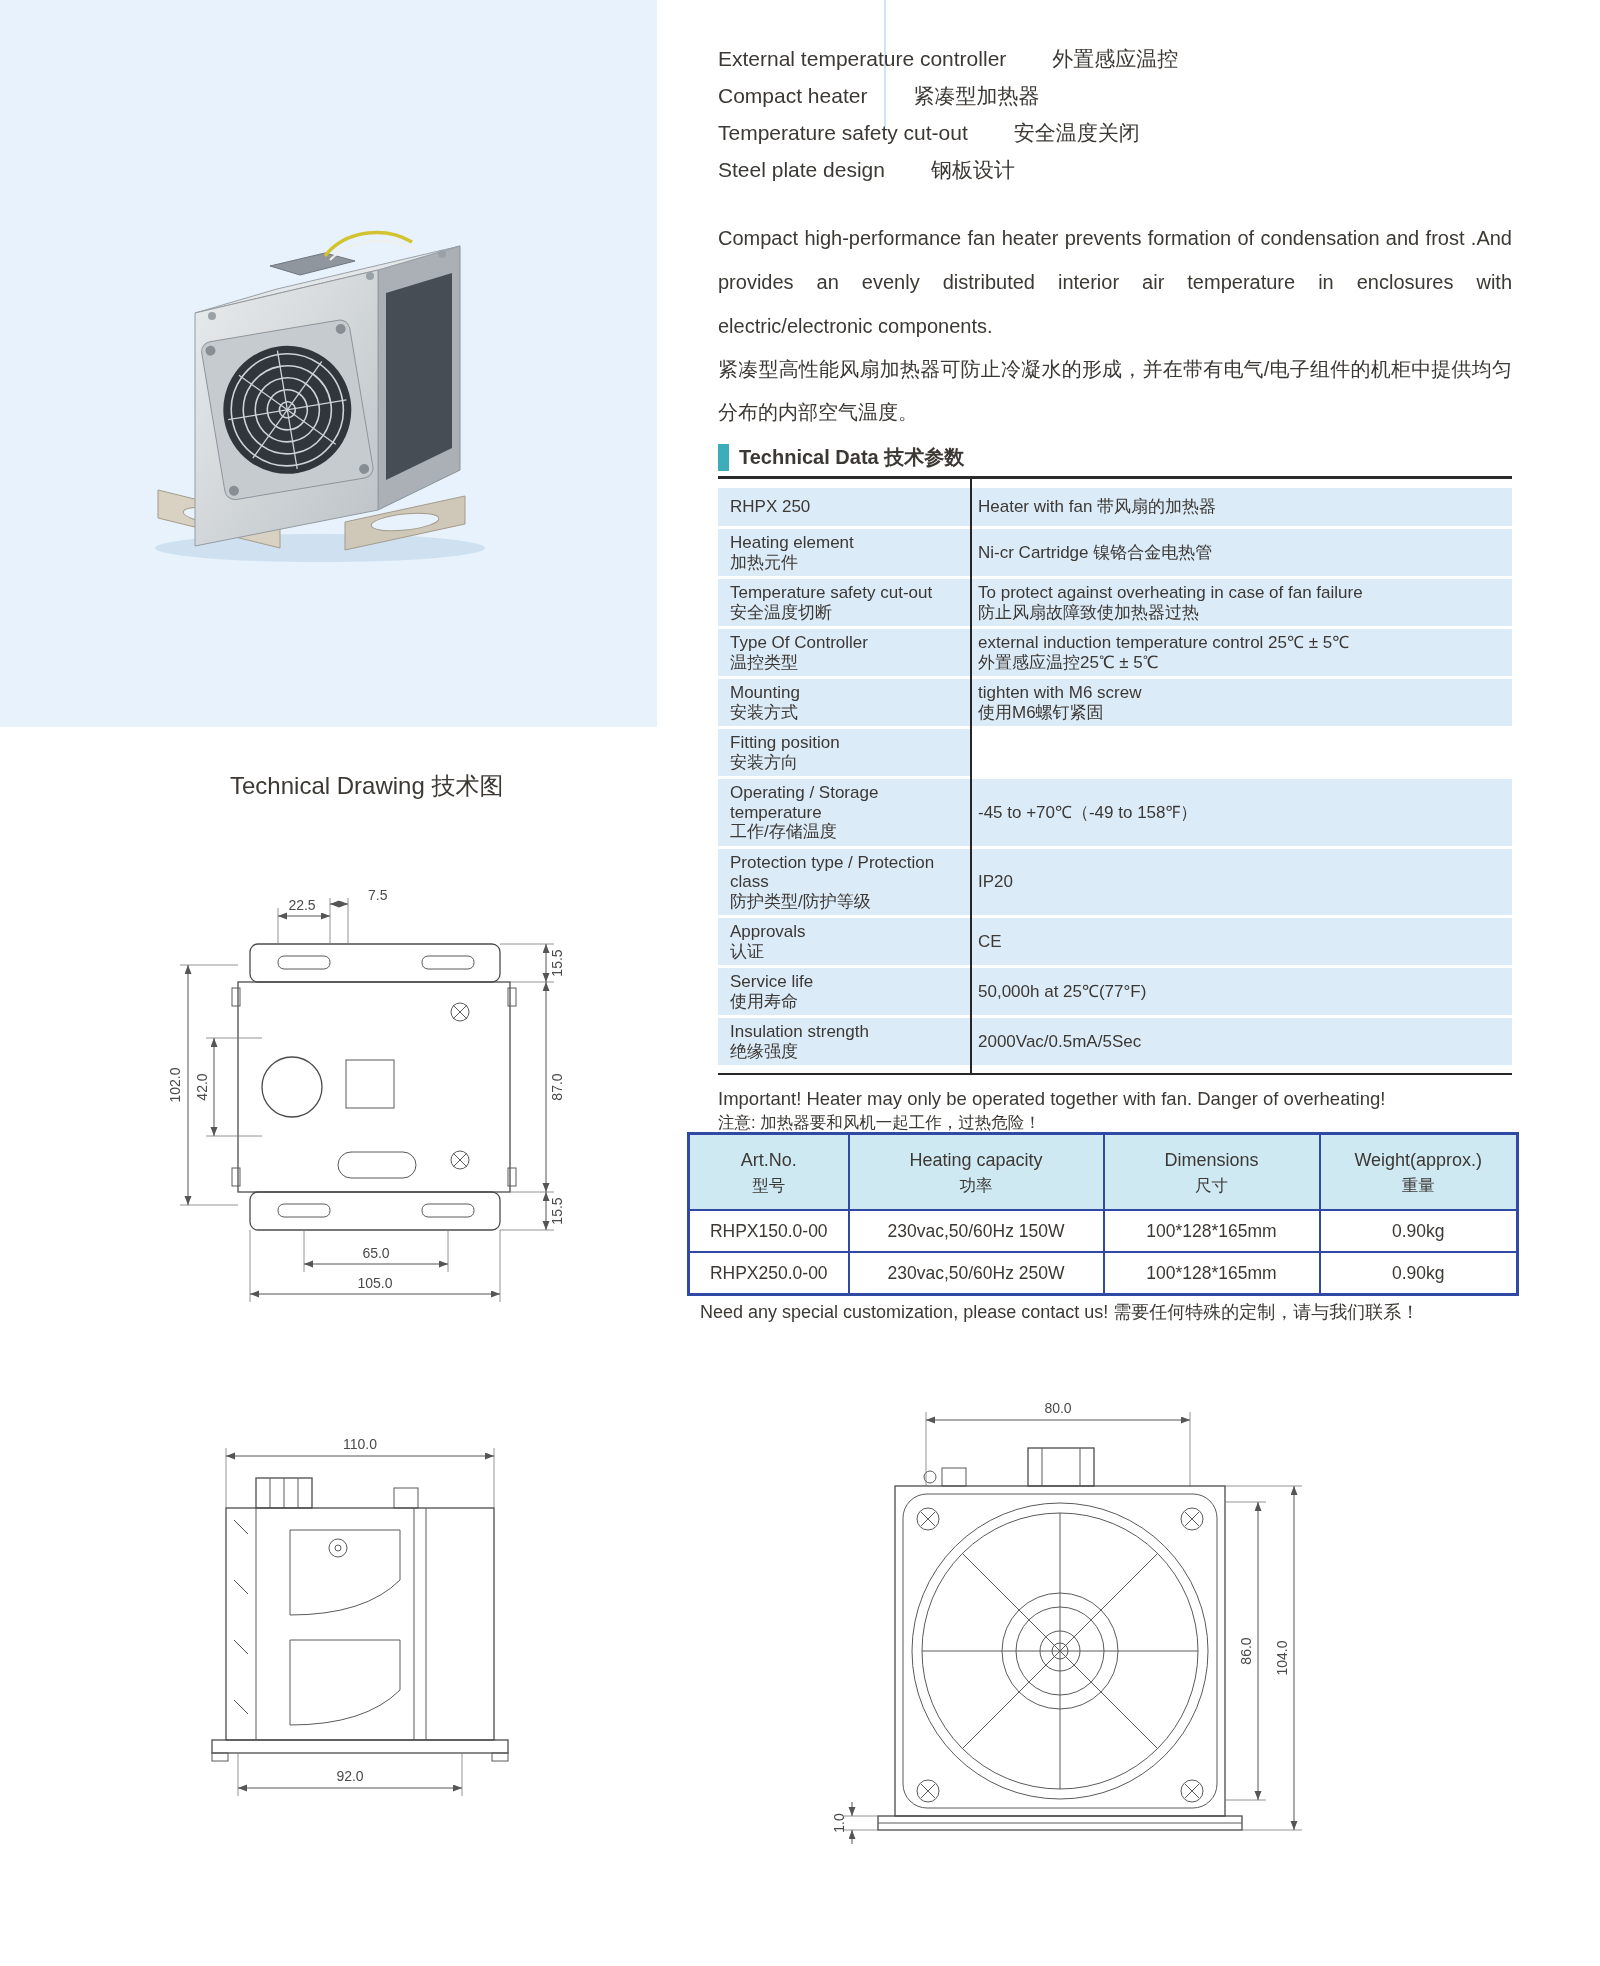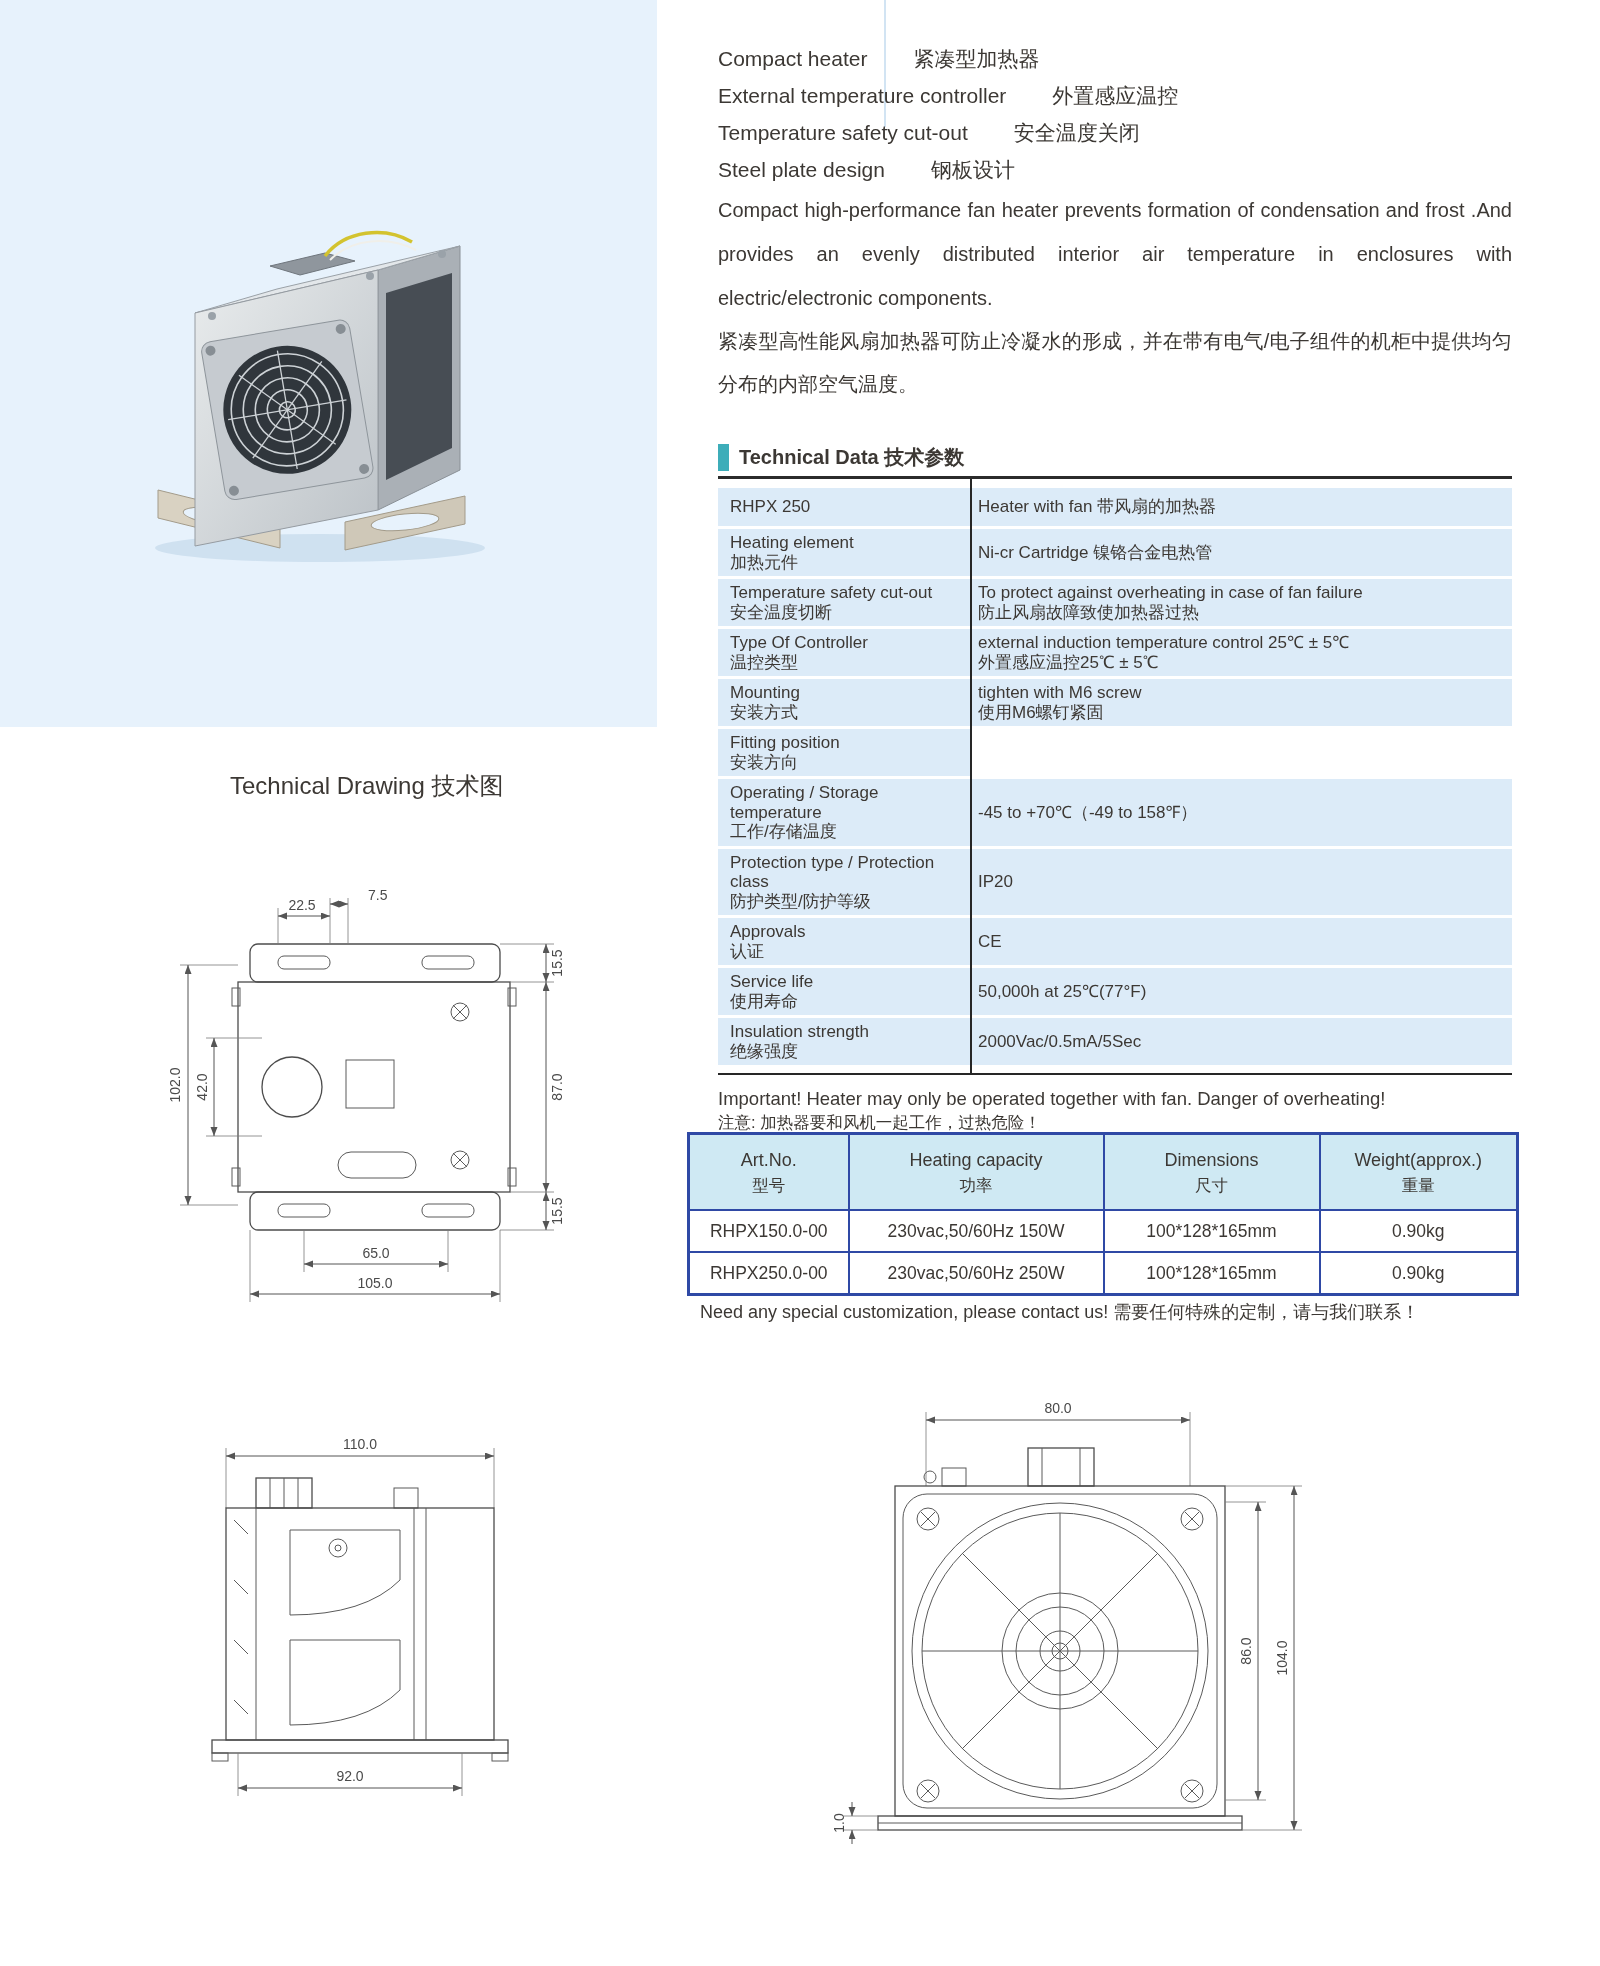--- a/index.html
+++ b/index.html
@@ -7,21 +7,21 @@
         font-family:"Liberation Sans",sans-serif;color:#3c3834;}
   
   .left-panel{position:absolute;left:0;top:0;width:657px;height:727px;background:#e7f2fc;}
   .photo{position:absolute;left:120px;top:118px;width:420px;height:460px;}
   .top-divider{position:absolute;left:884px;top:0;width:2px;height:127px;background:#d2e4f3;}
   
   .features{position:absolute;left:718px;top:40px;}
   .feat-line{font-size:21px;line-height:37px;white-space:nowrap;}
   .feat-en{display:inline-block;margin-right:46px;}
   
-  .desc{position:absolute;left:718px;top:188px;width:794px;}
+  .desc{position:absolute;left:718px;top:216px;width:794px;}
   .desc .en{font-size:20px;line-height:44px;text-align:justify;}
   .desc .cn{font-size:20px;line-height:43px;text-align:justify;}
   
   .tech{position:absolute;left:718px;top:444px;width:794px;}
   .tech-title{display:flex;align-items:center;gap:10px;font-size:20px;font-weight:bold;}
   .accent-bar{width:11px;height:27px;background:#3dadb9;flex:0 0 auto;}
   .t1-underline{border-bottom:3px solid #2b2b2b;margin-top:5px;}
   .rows{display:flex;flex-direction:column;gap:3px;position:relative;margin-top:9px;}
   .rows::before{content:"";position:absolute;left:252px;top:-9px;bottom:-8px;width:2px;background:#262626;z-index:2;}
   .spec-row{display:flex;min-height:38px;}
@@ -98,22 +98,22 @@
         <circle cx="233" cy="221" r="5" fill="#878e94"></circle>
       <circle cx="101" cy="363" r="5" fill="#878e94"></circle>
         <circle cx="233" cy="363" r="5" fill="#878e94"></circle>
     </g>
     <circle cx="92" cy="198" r="4" fill="#9aa2a9"></circle>
     <circle cx="250" cy="158" r="4" fill="#9aa2a9"></circle>
     <circle cx="322" cy="136" r="4" fill="#9aa2a9"></circle>
   </svg>
 
   <div class="features">
+    <div class="feat-line"><span class="feat-en">External temperature controller</span><span>外置感应温控</span></div>
     <div class="feat-line"><span class="feat-en">Compact heater</span><span>紧凑型加热器</span></div>
-    <div class="feat-line"><span class="feat-en">External temperature controller</span><span>外置感应温控</span></div>
     <div class="feat-line"><span class="feat-en">Temperature safety cut-out</span><span>安全温度关闭</span></div>
     <div class="feat-line"><span class="feat-en">Steel plate design</span><span>钢板设计</span></div>
   </div>
 
   <div class="desc">
     <div class="en">Compact high-performance fan heater prevents formation of condensation and frost .And provides an evenly distributed interior air temperature in enclosures with electric/electronic components.</div>
     <div class="cn">紧凑型高性能风扇加热器可防止冷凝水的形成，并在带有电气/电子组件的机柜中提供均匀分布的内部空气温度。</div>
   </div>
 
   <div class="tech">

